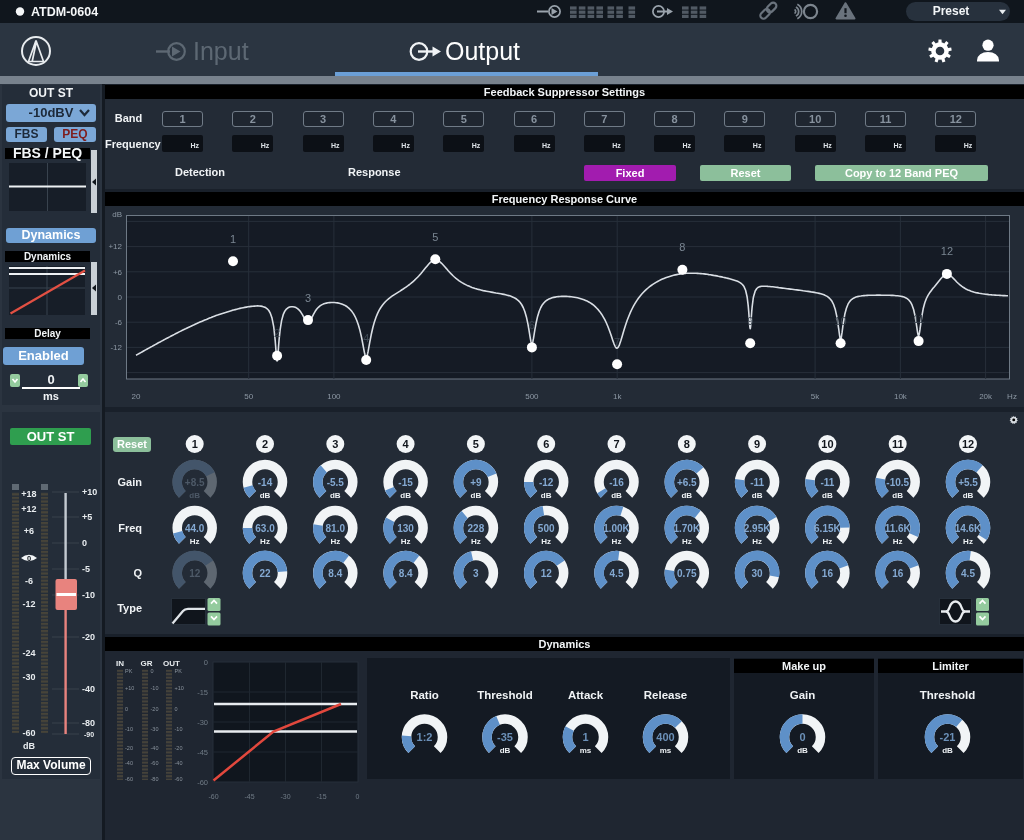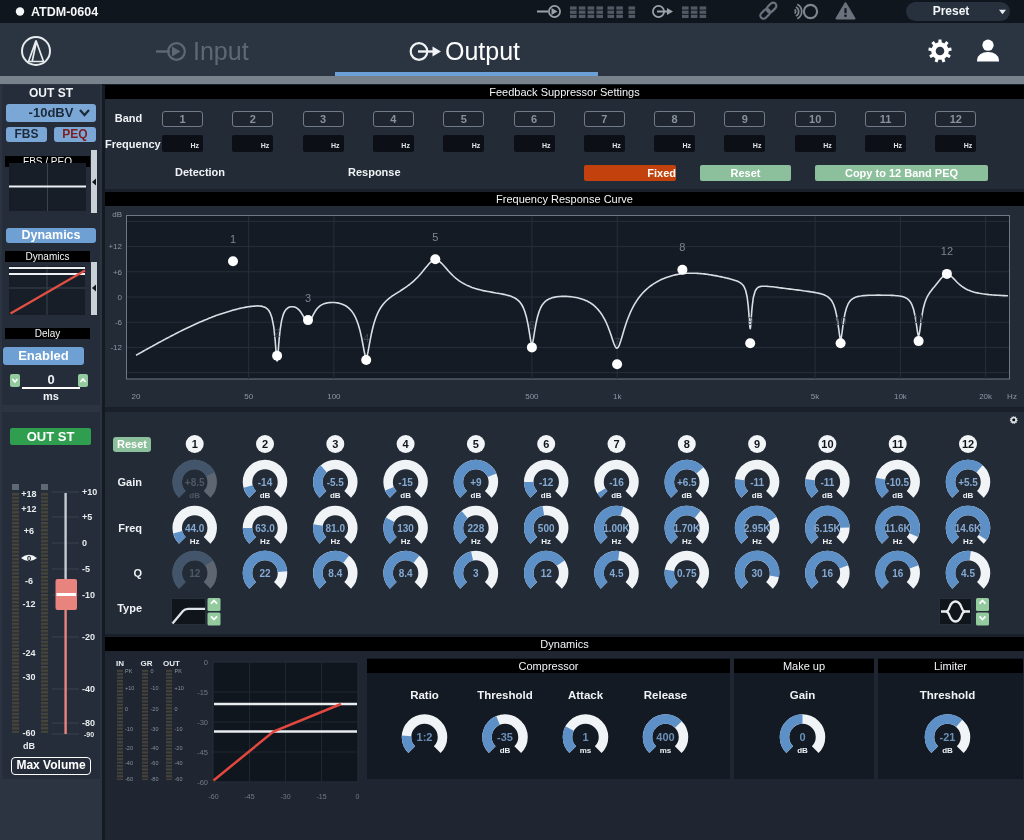--- a/index.html
+++ b/index.html
@@ -1,18 +1,18 @@
 <!DOCTYPE html>
 <html><head><meta charset="utf-8"><style>
 *{margin:0;padding:0;box-sizing:border-box}
 html,body{width:1024px;height:840px;overflow:hidden;background:#19202a;
  font-family:"Liberation Sans",sans-serif;-webkit-font-smoothing:antialiased}
 .abs{position:absolute}
 .hdr{position:absolute;left:0;right:0;background:#000;color:#f2f5f7;font-size:11px;
- font-weight:normal;text-align:center;line-height:14px;height:14px}
+ font-weight:bold;text-align:center;line-height:14px;height:14px}
 .lbl{position:absolute;color:#f0f3f5;font-weight:bold;font-size:11px}
 svg{position:absolute;overflow:visible}
 svg text{font-family:"Liberation Sans",sans-serif}
 </style></head><body>
 <div class="abs" style="left:0;top:0;width:1024px;height:840px;background:#19202a">
 
 <div class="abs" style="left:0;top:0;width:1024px;height:23px;background:#10161d"></div>
 <svg style="left:0;top:0" width="1024" height="23" viewBox="0 0 1024 23">
 <circle cx="20" cy="11.5" r="4.2" fill="#f5f7f8"></circle>
 <text x="31" y="16" font-size="12.5" font-weight="bold" fill="#f5f7f8">ATDM-0604</text>
@@ -101,21 +101,21 @@
 <div class="abs" style="left:0;top:84px;width:102px;height:756px;background:#2b3440"></div>
 <div class="abs" style="left:102px;top:84px;width:3px;height:756px;background:#141a22"></div>
 <div class="abs" style="left:2px;top:85px;width:98px;height:320px;background:#242d39"></div>
 <div class="lbl" style="left:2px;top:86px;width:98px;text-align:center;font-size:12px">OUT ST</div>
 <div class="abs" style="left:6px;top:104px;width:90px;height:18px;background:#7ba7d6;border-radius:3px;color:#1d2a3a;font-weight:bold;font-size:13px;text-align:center;line-height:18px">-10dBV</div>
 <svg style="left:78px;top:108px" width="14" height="10" viewBox="0 0 14 10">
       <path d="M2,2 L6.5,7 L11,2" stroke="#1d2a3a" stroke-width="2.2" fill="none"></path>
     </svg>
 <div class="abs" style="left:6px;top:127px;width:41px;height:15px;background:#7ba7d6;border-radius:3px;color:#1d2a3a;font-weight:bold;font-size:12px;text-align:center;line-height:15px">FBS</div>
 <div class="abs" style="left:54px;top:127px;width:42px;height:15px;background:#7ba7d6;border-radius:3px;color:#7f1d1d;font-weight:bold;font-size:12px;text-align:center;line-height:15px">PEQ</div>
-<div class="hdr" style="left:5px;top:156px;width:85px;right:auto;font-size:10px;line-height:11px;height:11px">FBS / PEQ</div>
+<div class="hdr" style="left:5px;top:148px;width:85px;right:auto;font-size:14px;line-height:11px;height:11px">FBS / PEQ</div>
 <div class="abs" style="left:9px;top:163px;width:77px;height:48px;background:#171e28"></div>
 <svg style="left:9px;top:163px" width="77" height="48" viewBox="0 0 77 48">
       <line x1="38.5" y1="0" x2="38.5" y2="48" stroke="#39434e" stroke-width="1"></line>
       <line x1="0" y1="23.5" x2="77" y2="23.5" stroke="#eef1f3" stroke-width="2"></line>
     </svg>
 <div class="abs" style="left:90.5px;top:150px;width:6px;height:63px;background:#c9d0d6"></div>
 <svg style="left:90.5px;top:177.5px" width="6" height="8" viewBox="0 0 6 8">
       <path d="M5,0.5 L1,4 L5,7.5 Z" fill="#10161d"></path>
     </svg>
 <div class="abs" style="left:6px;top:228px;width:90px;height:15px;background:#6fa0d4;border-radius:3px;color:#fff;font-weight:bold;font-size:12.5px;text-align:center;line-height:15px">Dynamics</div>
@@ -215,21 +215,21 @@
 <div class="abs" style="left:724.4px;top:110.5px;width:41px;height:16px;border:1px solid #707b87;border-radius:3px;background:#1f2630;color:#87929e;font-weight:bold;font-size:11px;text-align:center;line-height:14px">9</div>
 <div class="abs" style="left:724.4px;top:135px;width:41px;height:17px;background:#0c1016;border-radius:2px;color:#dde2e7;font-weight:bold;font-size:7px;text-align:right;padding:7px 4px 0 0">Hz</div>
 <div class="abs" style="left:794.7px;top:110.5px;width:41px;height:16px;border:1px solid #707b87;border-radius:3px;background:#1f2630;color:#87929e;font-weight:bold;font-size:11px;text-align:center;line-height:14px">10</div>
 <div class="abs" style="left:794.7px;top:135px;width:41px;height:17px;background:#0c1016;border-radius:2px;color:#dde2e7;font-weight:bold;font-size:7px;text-align:right;padding:7px 4px 0 0">Hz</div>
 <div class="abs" style="left:865.0px;top:110.5px;width:41px;height:16px;border:1px solid #707b87;border-radius:3px;background:#1f2630;color:#87929e;font-weight:bold;font-size:11px;text-align:center;line-height:14px">11</div>
 <div class="abs" style="left:865.0px;top:135px;width:41px;height:17px;background:#0c1016;border-radius:2px;color:#dde2e7;font-weight:bold;font-size:7px;text-align:right;padding:7px 4px 0 0">Hz</div>
 <div class="abs" style="left:935.3px;top:110.5px;width:41px;height:16px;border:1px solid #707b87;border-radius:3px;background:#1f2630;color:#87929e;font-weight:bold;font-size:11px;text-align:center;line-height:14px">12</div>
 <div class="abs" style="left:935.3px;top:135px;width:41px;height:17px;background:#0c1016;border-radius:2px;color:#dde2e7;font-weight:bold;font-size:7px;text-align:right;padding:7px 4px 0 0">Hz</div>
 <div class="lbl" style="left:160px;top:166px;width:80px;text-align:center">Detection</div>
 <div class="lbl" style="left:348px;top:166px;width:80px;text-align:left">Response</div>
-<div class="abs" style="left:584px;top:164.5px;width:92px;height:16.5px;background:#c2410c;border-radius:2px;color:#fff;font-weight:bold;font-size:11px;text-align:right;line-height:16.5px">Fixed</div>
+<div class="abs" style="left:584px;top:164.5px;width:92px;height:16.5px;background:#a21caf;border-radius:2px;color:#fff;font-weight:bold;font-size:11px;text-align:center;line-height:16.5px">Fixed</div>
 <div class="abs" style="left:700px;top:164.5px;width:91px;height:16.5px;background:#8cbf9b;border-radius:2px;color:#fff;font-weight:bold;font-size:11px;text-align:center;line-height:16.5px">Reset</div>
 <div class="abs" style="left:815px;top:164.5px;width:173px;height:16.5px;background:#8cbf9b;border-radius:2px;color:#fff;font-weight:bold;font-size:11px;text-align:center;line-height:16.5px">Copy to 12 Band PEQ</div>
 <div class="abs" style="left:105px;top:192px;width:919px;height:215px;background:#232b36"></div>
 <div class="hdr" style="left:105px;top:192px;width:919px">Frequency Response Curve</div>
 <svg style="left:105px;top:192px" width="919" height="215" viewBox="105 192 919 215">
       <rect x="126.5" y="215.5" width="883" height="163.5" fill="#151b25" stroke="#6e7985" stroke-width="1"></rect>
       <line x1="248.7" y1="216" x2="248.7" y2="379" stroke="#272f3a" stroke-width="1"></line>
       <line x1="333.9" y1="216" x2="333.9" y2="379" stroke="#272f3a" stroke-width="1"></line>
       <line x1="531.9" y1="216" x2="531.9" y2="379" stroke="#272f3a" stroke-width="1"></line>
       <line x1="617.2" y1="216" x2="617.2" y2="379" stroke="#272f3a" stroke-width="1"></line>
@@ -461,21 +461,20 @@
       <path d="M941,611.5 L946,611.5 C950.5,611.5 948.5,601.5 955.5,601.5 C962.5,601.5 960.5,611.5 965,611.5 L970,611.5" stroke="#e8ecef" stroke-width="2.3" fill="none"></path>
       <path d="M946,611.5 C950.5,611.5 948.5,621.5 955.5,621.5 C962.5,621.5 960.5,611.5 965,611.5" stroke="#e8ecef" stroke-width="2.3" fill="none"></path>
       <rect x="976" y="598" width="13" height="13" rx="1.5" fill="#94cb9e"></rect>
       <path d="M979.5,603.7 L982.5,600.5 L985.5,603.7" stroke="#fff" stroke-width="1.7" fill="none"></path>
       <rect x="976" y="612.5" width="13" height="13" rx="1.5" fill="#94cb9e"></rect>
       <path d="M979.5,616.3 L982.5,619.5 L985.5,616.3" stroke="#fff" stroke-width="1.7" fill="none"></path>
     </svg>
 <div class="abs" style="left:105px;top:637px;width:919px;height:203px;background:#1f2631"></div>
 <div class="hdr" style="left:105px;top:637px;width:919px">Dynamics</div>
 <div class="abs" style="left:367px;top:658px;width:363px;height:121px;background:#141a23"></div>
-<div class="hdr" style="left:367px;top:659px;width:363px">Compressor</div>
 <div class="abs" style="left:734px;top:658px;width:140px;height:121px;background:#141a23"></div>
 <div class="hdr" style="left:734px;top:659px;width:140px">Make up</div>
 <div class="abs" style="left:878px;top:658px;width:145px;height:121px;background:#141a23"></div>
 <div class="hdr" style="left:878px;top:659px;width:145px">Limiter</div>
 <svg style="left:105px;top:651px" width="919" height="161" viewBox="105 651 919 161">
       <text x="116" y="666" font-size="8" font-weight="bold" fill="#e8ecef">IN</text>
       <text x="140.5" y="666" font-size="8" font-weight="bold" fill="#e8ecef">GR</text>
       <text x="163" y="666" font-size="8" font-weight="bold" fill="#e8ecef">OUT</text>
       <defs>
         <pattern id="led2" width="6" height="3.4" patternUnits="userSpaceOnUse">

